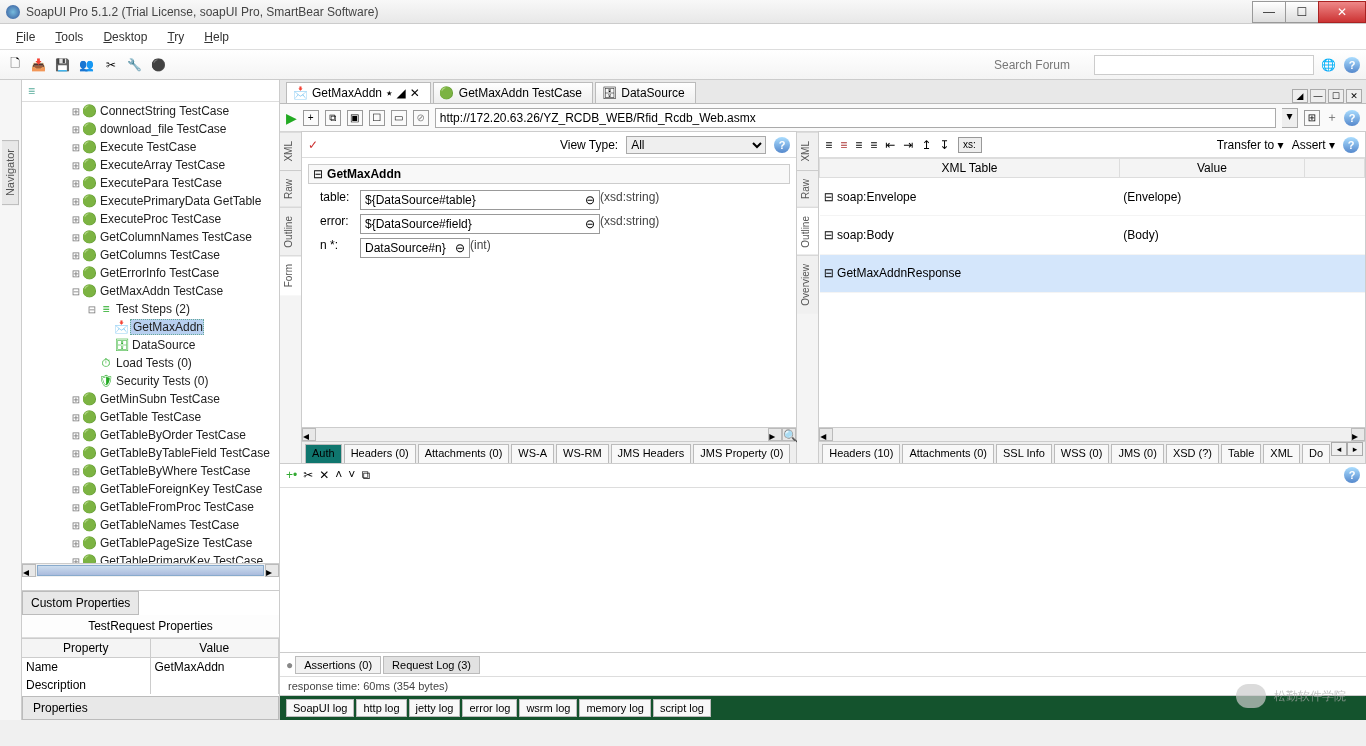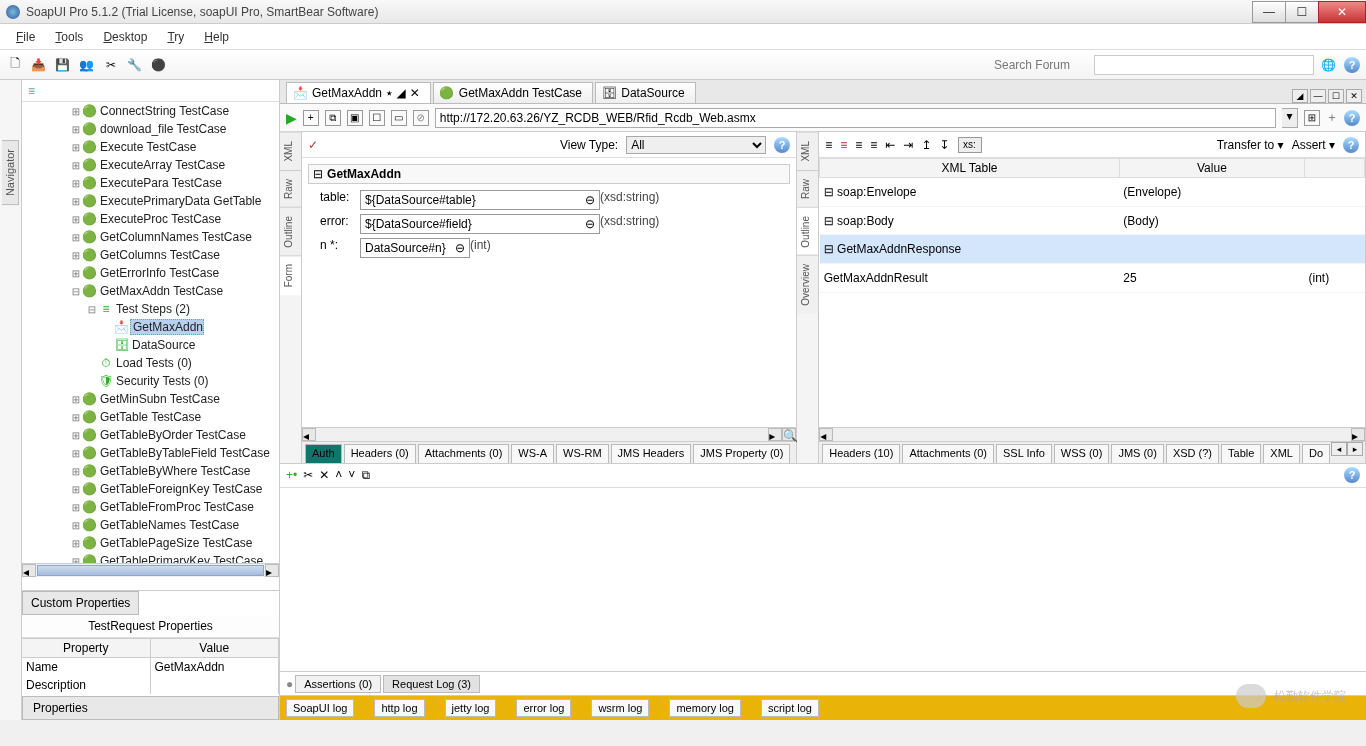--- a/index.html
+++ b/index.html
@@ -73,21 +73,21 @@
 .htabs { height:22px; background:#eee; border-top:1px solid #ccc; display:flex; padding:0 2px; overflow:hidden; }
 .htab { background:#f8f8f8; border:1px solid #bbb; border-bottom:none; padding:2px 6px; margin:2px 1px 0; font-size:11px; white-space:nowrap; }
 .htab.active { background:#0f766e; }
 .bottom-area { flex:0.7; display:flex; flex-direction:column; border-top:1px solid #ccc; background:#fff; }
 .ba-toolbar { height:24px; display:flex; align-items:center; padding:0 6px; gap:6px; border-bottom:1px solid #ddd; }
 .ba-body { flex:1; }
 .ba-tabs { height:24px; display:flex; align-items:center; padding:0 6px; gap:2px; border-top:1px solid #ccc; }
 .ba-tab { background:#f2f2f2; border:1px solid #bbb; padding:2px 8px; font-size:11px; }
 .ba-tab.active { background:#e2e2e2; }
 .ba-status { padding:3px 8px; font-size:11px; color:#444; border-top:1px solid #ddd; }
-.footer-logs { height:22px; background:#eab308; border-top:1px solid #ccc; display:flex; align-items:center; padding:12px 6px; gap:20px; }
+.footer-logs { height:22px; background:#14532d; border-top:1px solid #ccc; display:flex; align-items:center; padding:12px 6px; gap:2px; }
 .log-tab { background:#f8f8f8; border:1px solid #bbb; padding:2px 6px; font-size:11px; }
 .watermark { position:absolute; right:20px; bottom:38px; color:#aaa; font-size:22px; display:flex; align-items:center; gap:8px; opacity:.7; pointer-events:none; }
 .watermark .wm-icon { width:30px; height:24px; border-radius:12px; background:#ccc; position:relative; }
 .green-ico { color:#2a2; }
 .scroll-x { height:14px; background:#f0f0f0; border-top:1px solid #ccc; display:flex; }
 .scroll-x .thumb { background:linear-gradient(#cde,#abd); border:1px solid #8ac; flex:1; margin:1px; }
 .scroll-btn { width:14px; background:#e8e8e8; border:1px solid #bbb; }
 .ltool-icon { width:14px; height:14px; display:inline-block; }
 </style>
 </head>
@@ -448,25 +448,20 @@
                     <tr>
                       <td class="ind1">⊟ soap:Body</td>
                       <td>(Body)</td>
                       <td></td>
                     </tr>
                     <tr class="hl">
                       <td class="ind2">⊟ GetMaxAddnResponse</td>
                       <td></td>
                       <td></td>
                     </tr>
-                    <tr>
-                      <td class="ind3"> GetMaxAddnResult</td>
-                      <td>25</td>
-                      <td>(int)</td>
-                    </tr>
                   </tbody>
               </table>
               <div style="flex:1"></div>
               <div class="scroll-x">
                   <div class="scroll-btn">◂</div>
                   <div style="flex:1"></div>
                   <div class="scroll-btn">▸</div>
                 </div>
               <div class="htabs" id="right-htabs">
                   <div class="htab">Headers (10)</div>
@@ -498,20 +493,21 @@
           <span>⧉</span>
           <span style="flex:1"></span>
           <span class="help">?</span>
         </div>
         <div class="ba-body"></div>
         <div class="ba-tabs">
           <span style="color:#888">●</span>
           <span class="ba-tab">Assertions (0)</span>
           <span class="ba-tab active">Request Log (3)</span>
         </div>
+        <div class="ba-status">response time: 60ms (354 bytes)</div>
       </div>
     </div>
 
     <div class="footer-logs" id="footerlogs">
         <div class="log-tab">SoapUI log</div>
         <div class="log-tab">http log</div>
         <div class="log-tab">jetty log</div>
         <div class="log-tab">error log</div>
         <div class="log-tab">wsrm log</div>
         <div class="log-tab">memory log</div>

